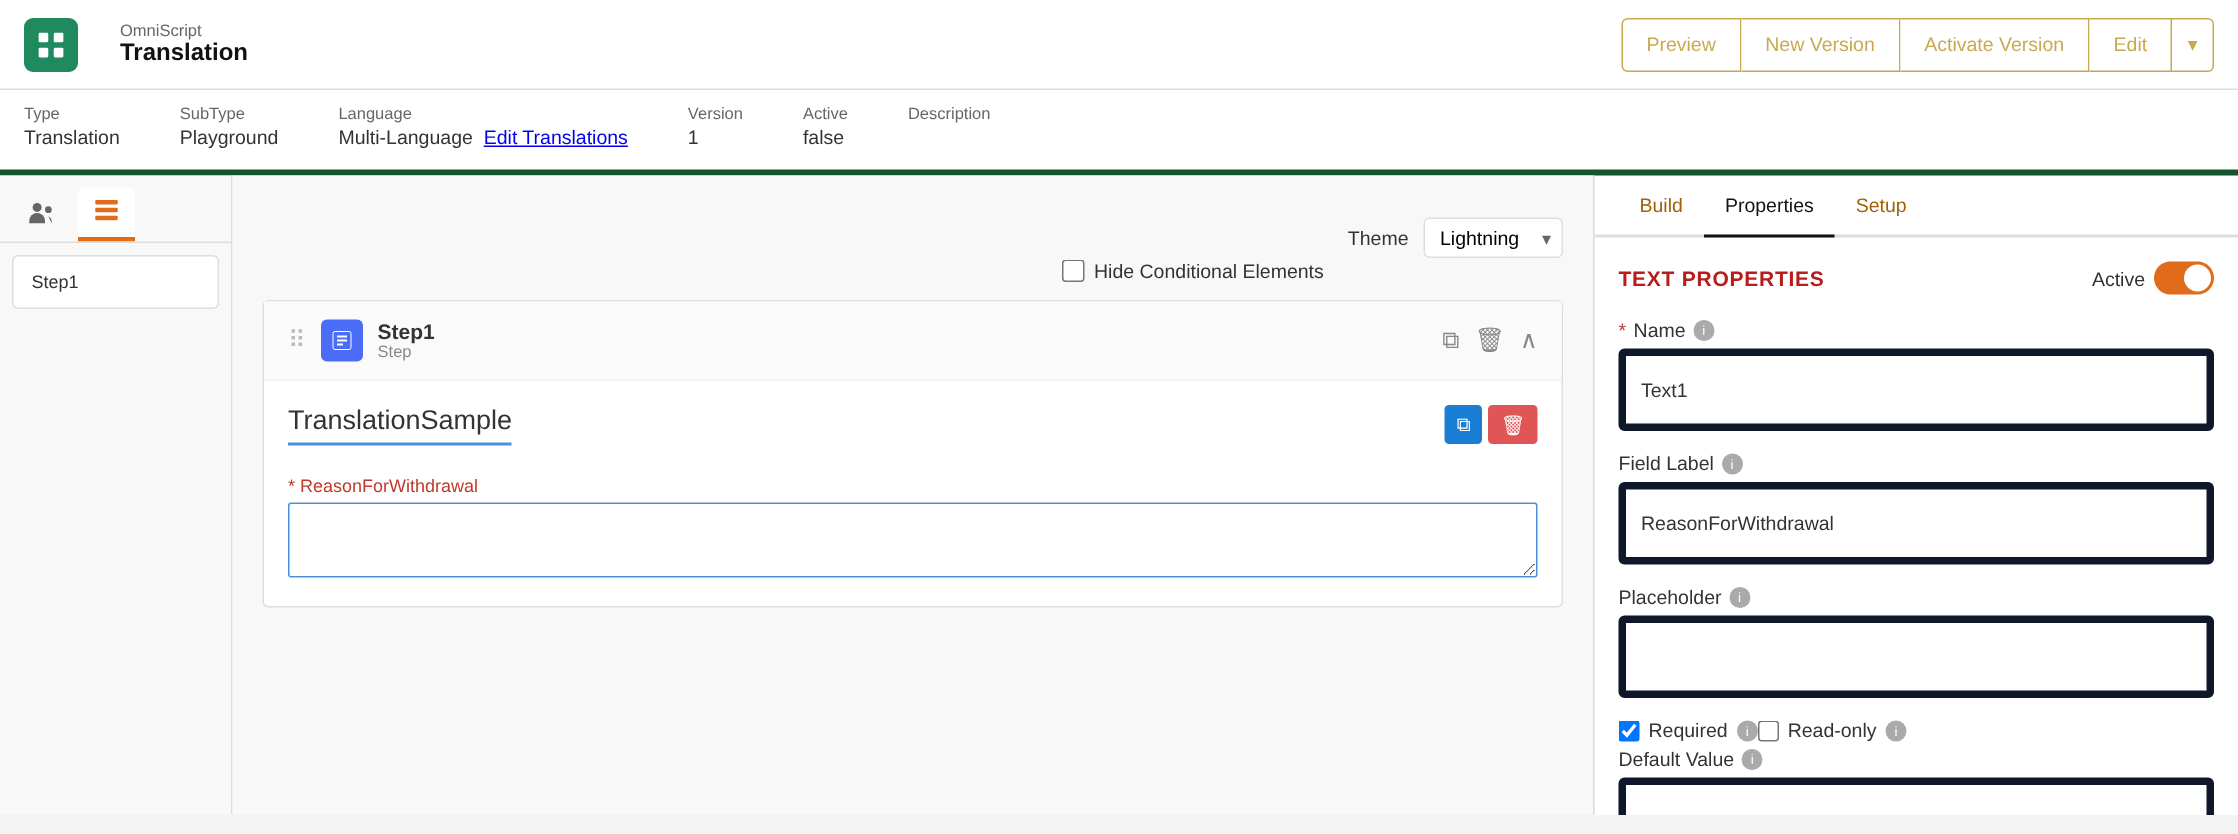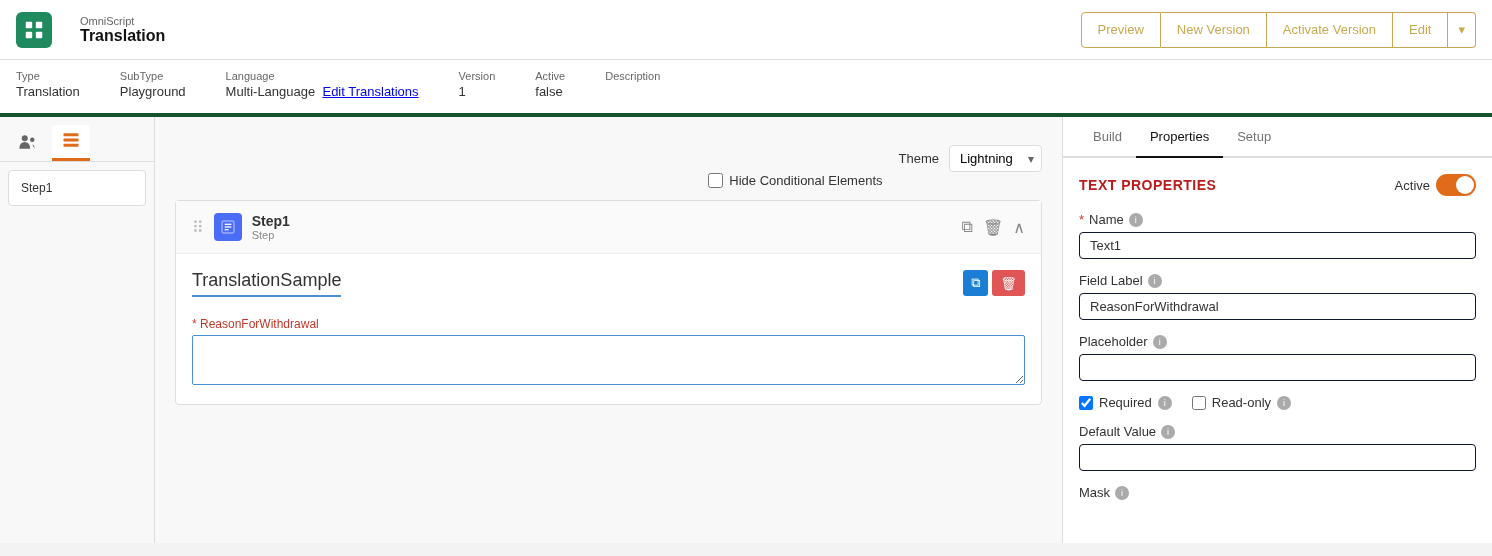--- a/index.html
+++ b/index.html
@@ -254,21 +254,21 @@
     }
     .right-panel-tabs {
       display: flex;
       border-bottom: 2px solid #ddd;
       padding: 0 16px;
     }
     .right-tab {
       padding: 12px 14px;
       font-size: 13px;
       cursor: pointer;
-      color: #737373;
+      color: #a16207;
       border-bottom: 2px solid transparent;
       margin-bottom: -2px;
       background: none;
       border-top: none;
       border-left: none;
       border-right: none;
     }
     .right-tab.active { color: #111; font-weight: 400; border-bottom: 2px solid #111; }
     .right-panel-body { padding: 16px; }
     .panel-title {
@@ -320,34 +320,33 @@
       border-radius: 50%;
       color: #fff;
       font-size: 9px;
       display: inline-flex;
       align-items: center;
       justify-content: center;
       cursor: pointer;
     }
     .form-input {
       width: 100%;
-      border: 1px solid #0f172a;
+      border: 5px solid #0f172a;
       border-radius: 4px;
-      padding: 5px 10px;
+      padding: 15px 10px;
       font-size: 13px;
       color: #333;
       outline: none;
       background: #fff;
     }
 
     .checkbox-group {
       display: flex;
       align-items: center;
-      gap: 20px;
-      margin-bottom: 14px;
+      margin-bottom: 4px;
     }
     .checkbox-item {
       display: flex;
       align-items: center;
       gap: 6px;
       font-size: 13px;
       color: #333;
     }
     .checkbox-item input[type="checkbox"] { width: 14px; height: 14px; }
   </style>

